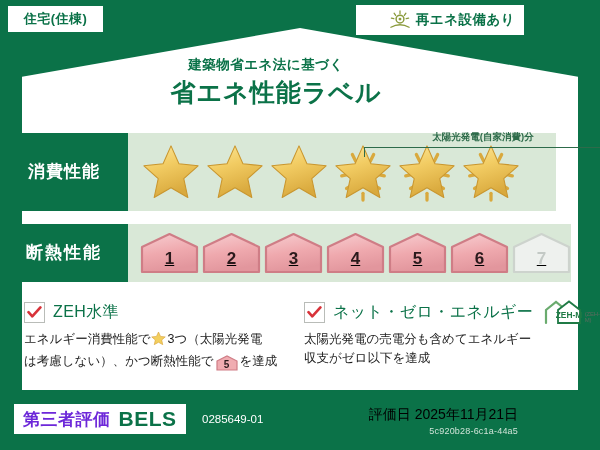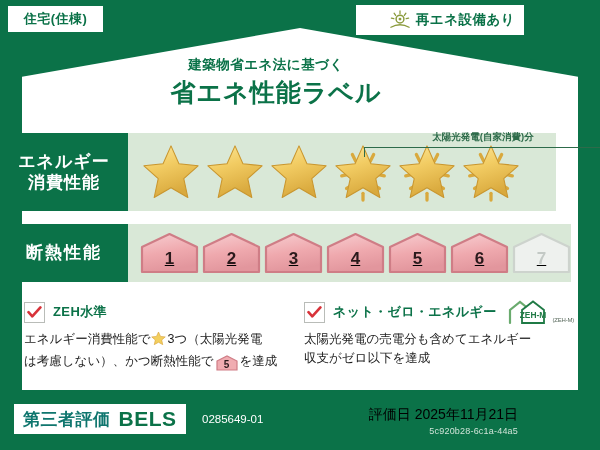--- a/index.html
+++ b/index.html
@@ -83,40 +83,40 @@
   
   .crit{position:absolute;top:300px;}
   #crit-zeh{left:24px;width:272px;}
   #crit-nze{left:304px;width:282px;}
   .crit-head{display:flex;align-items:center;gap:8px;height:24px;}
   .cbox{
     width:19px;height:19px;border:1.5px solid #b9bcb8;background:#fff;flex:none;
     display:flex;align-items:center;justify-content:center;
   }
   .cbox svg{display:block;}
-  .crit-title{font-size:13px;font-weight:bold;color:#0b7248;letter-spacing:.4px;white-space:nowrap;}
+  .crit-title{font-size:16px;font-weight:normal;color:#0b7248;letter-spacing:.4px;white-space:nowrap;}
   .crit-body{margin-top:6px;font-size:12.5px;line-height:1.55;color:#1c1c1c;}
   .crit-body .inline-star{display:inline-block;vertical-align:-3px;margin:0 1px;}
   .inline-house{
     display:inline-block;position:relative;width:22px;height:16px;
     vertical-align:-3px;margin:0 2px;text-align:center;
   }
   .inline-house svg{position:absolute;left:0;top:0;}
   .inline-house b{position:relative;z-index:1;font-size:10px;color:#2b1a1c;line-height:16px;}
 
   .zeh-m-logo{display:inline-flex;align-items:flex-end;gap:1px;vertical-align:-6px;margin-left:1px;}
   .zeh-m-cap{font-size:6px;color:#5a6b5e;letter-spacing:-.2px;padding-bottom:2px;}
 
   
   #footer{position:absolute;left:0;right:0;bottom:0;height:56px;}
   #bels-box{
     position:absolute;left:14px;top:10px;height:30px;background:#fff;
     display:flex;align-items:center;gap:8px;padding:0 9px;
   }
-  #bels-jp{font-size:17px;font-weight:bold;color:#0f766e;letter-spacing:.5px;}
+  #bels-jp{font-size:17px;font-weight:bold;color:#6d28d9;letter-spacing:.5px;}
   #bels-en{font-size:21px;font-weight:bold;color:#0b7248;letter-spacing:.5px;}
   #bels-num{position:absolute;left:202px;top:19px;font-size:11.5px;color:#ffffff;}
   #eval-date{position:absolute;right:14px;top:12px;font-size:14px;color:#000000;}
   #eval-id{position:absolute;right:14px;top:32px;font-size:9px;color:#cfe3d7;letter-spacing:.2px;}
 </style>
 </head>
 <body>
 
 <div id="label-root">
 
@@ -142,21 +142,20 @@
       </svg>
     </span>
     <span>再エネ設備あり</span>
   </div>
 
   <div class="title-sub">建築物省エネ法に基づく</div>
   <div class="title-main">省エネ性能ラベル</div>
 
   <div class="row" id="row-energy">
     <div class="row-label">
-      <span>エネルギー</span>
       <span>消費性能</span>
     </div>
     <div class="row-body">
       <div class="stars" id="stars-container">
           <div class="star-wrap">
             <svg width="62" height="60" viewBox="0 0 64 62">
               <defs>
                 <linearGradient id="sg0" x1="0" y1="0" x2="0.35" y2="1">
                   <stop offset="0%" stop-color="#fbe79a"></stop>
                   <stop offset="45%" stop-color="#f2cc63"></stop>

